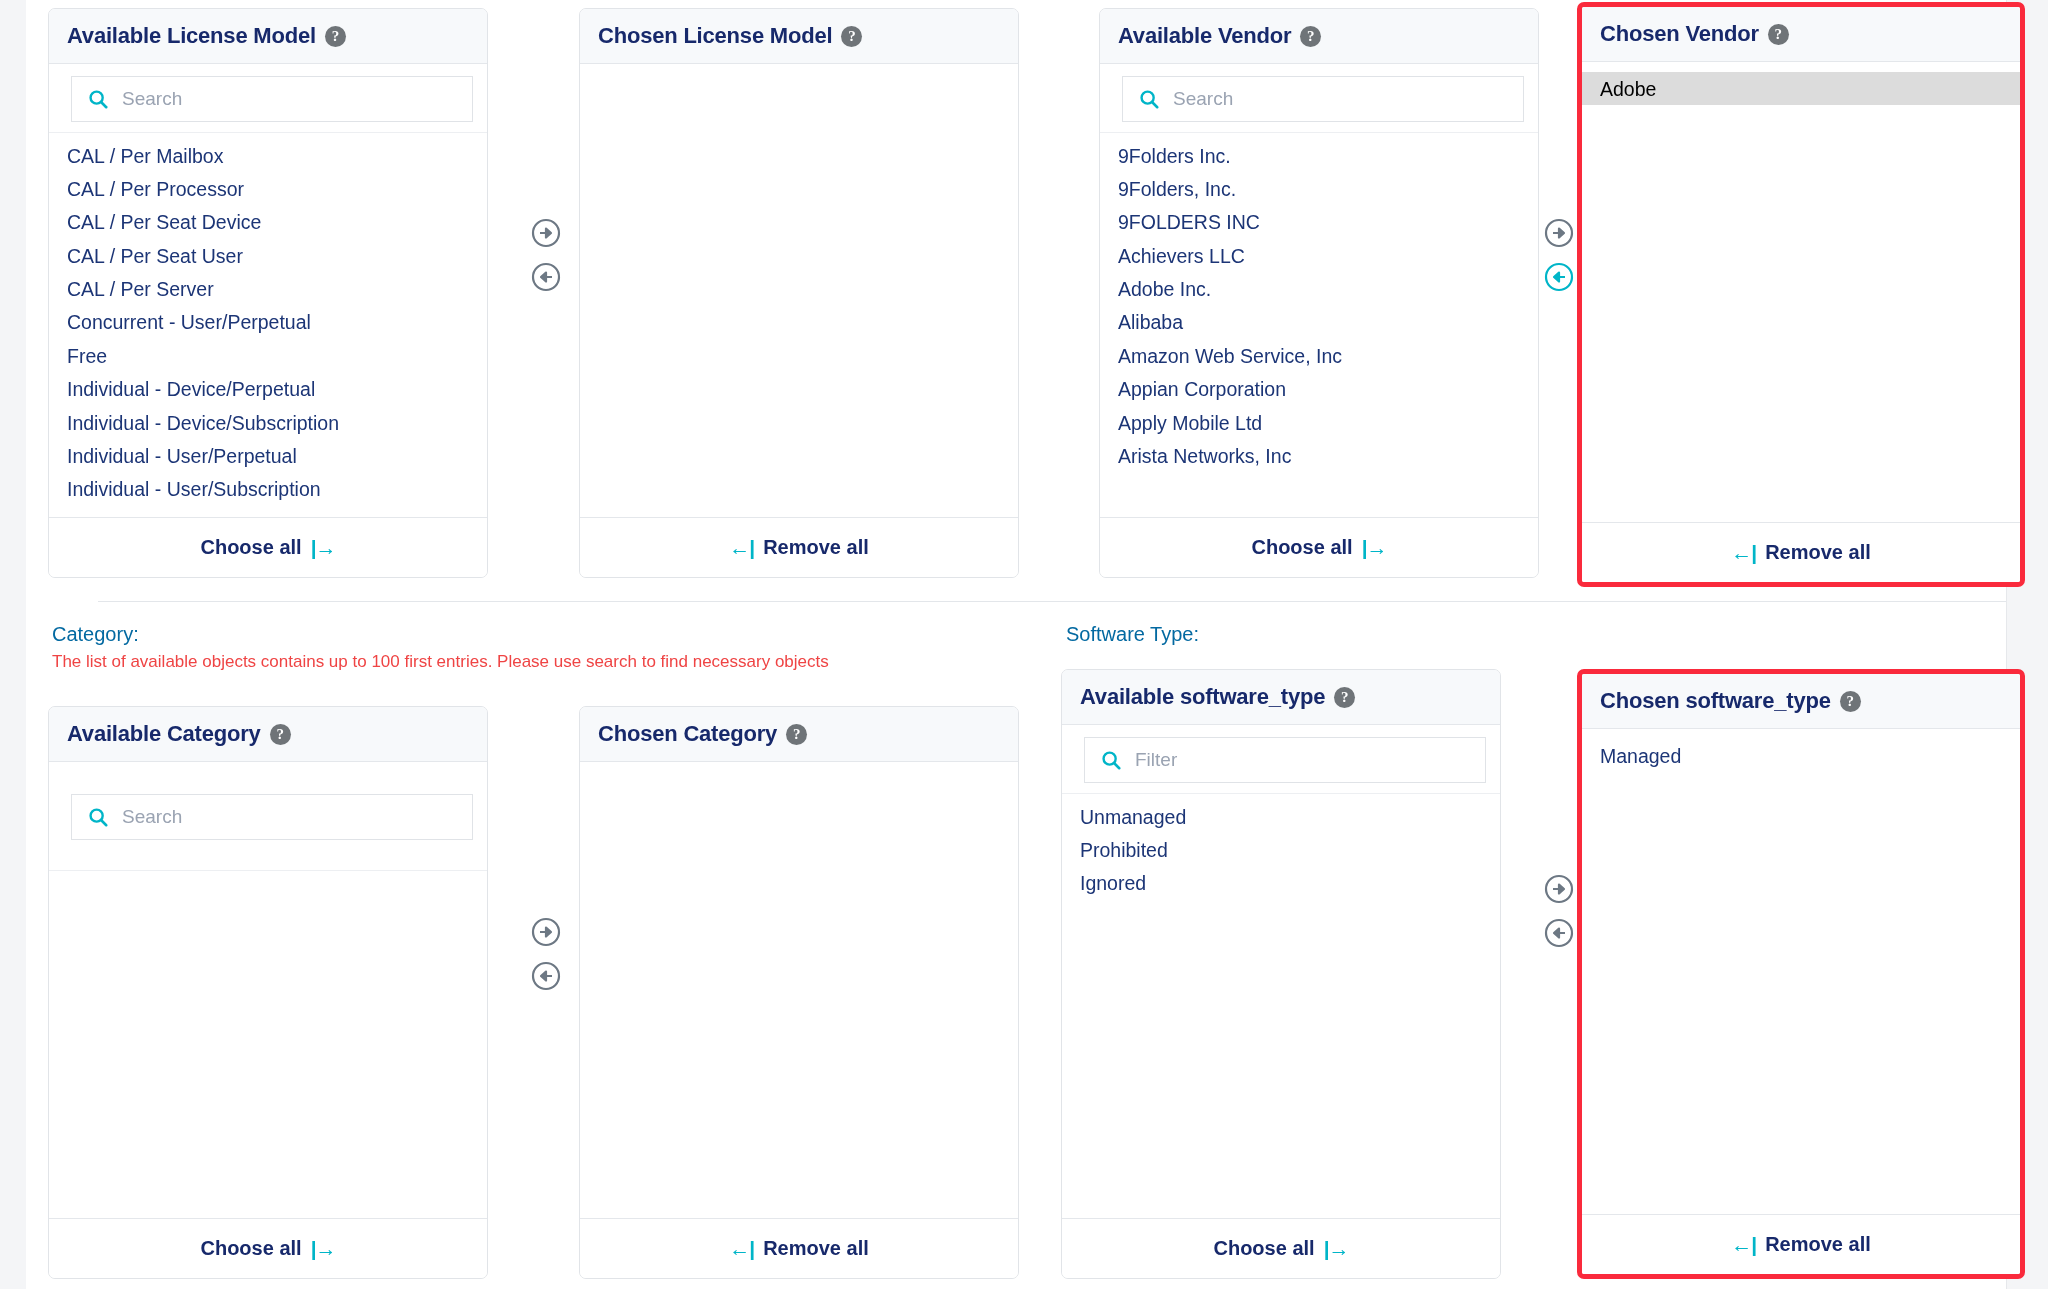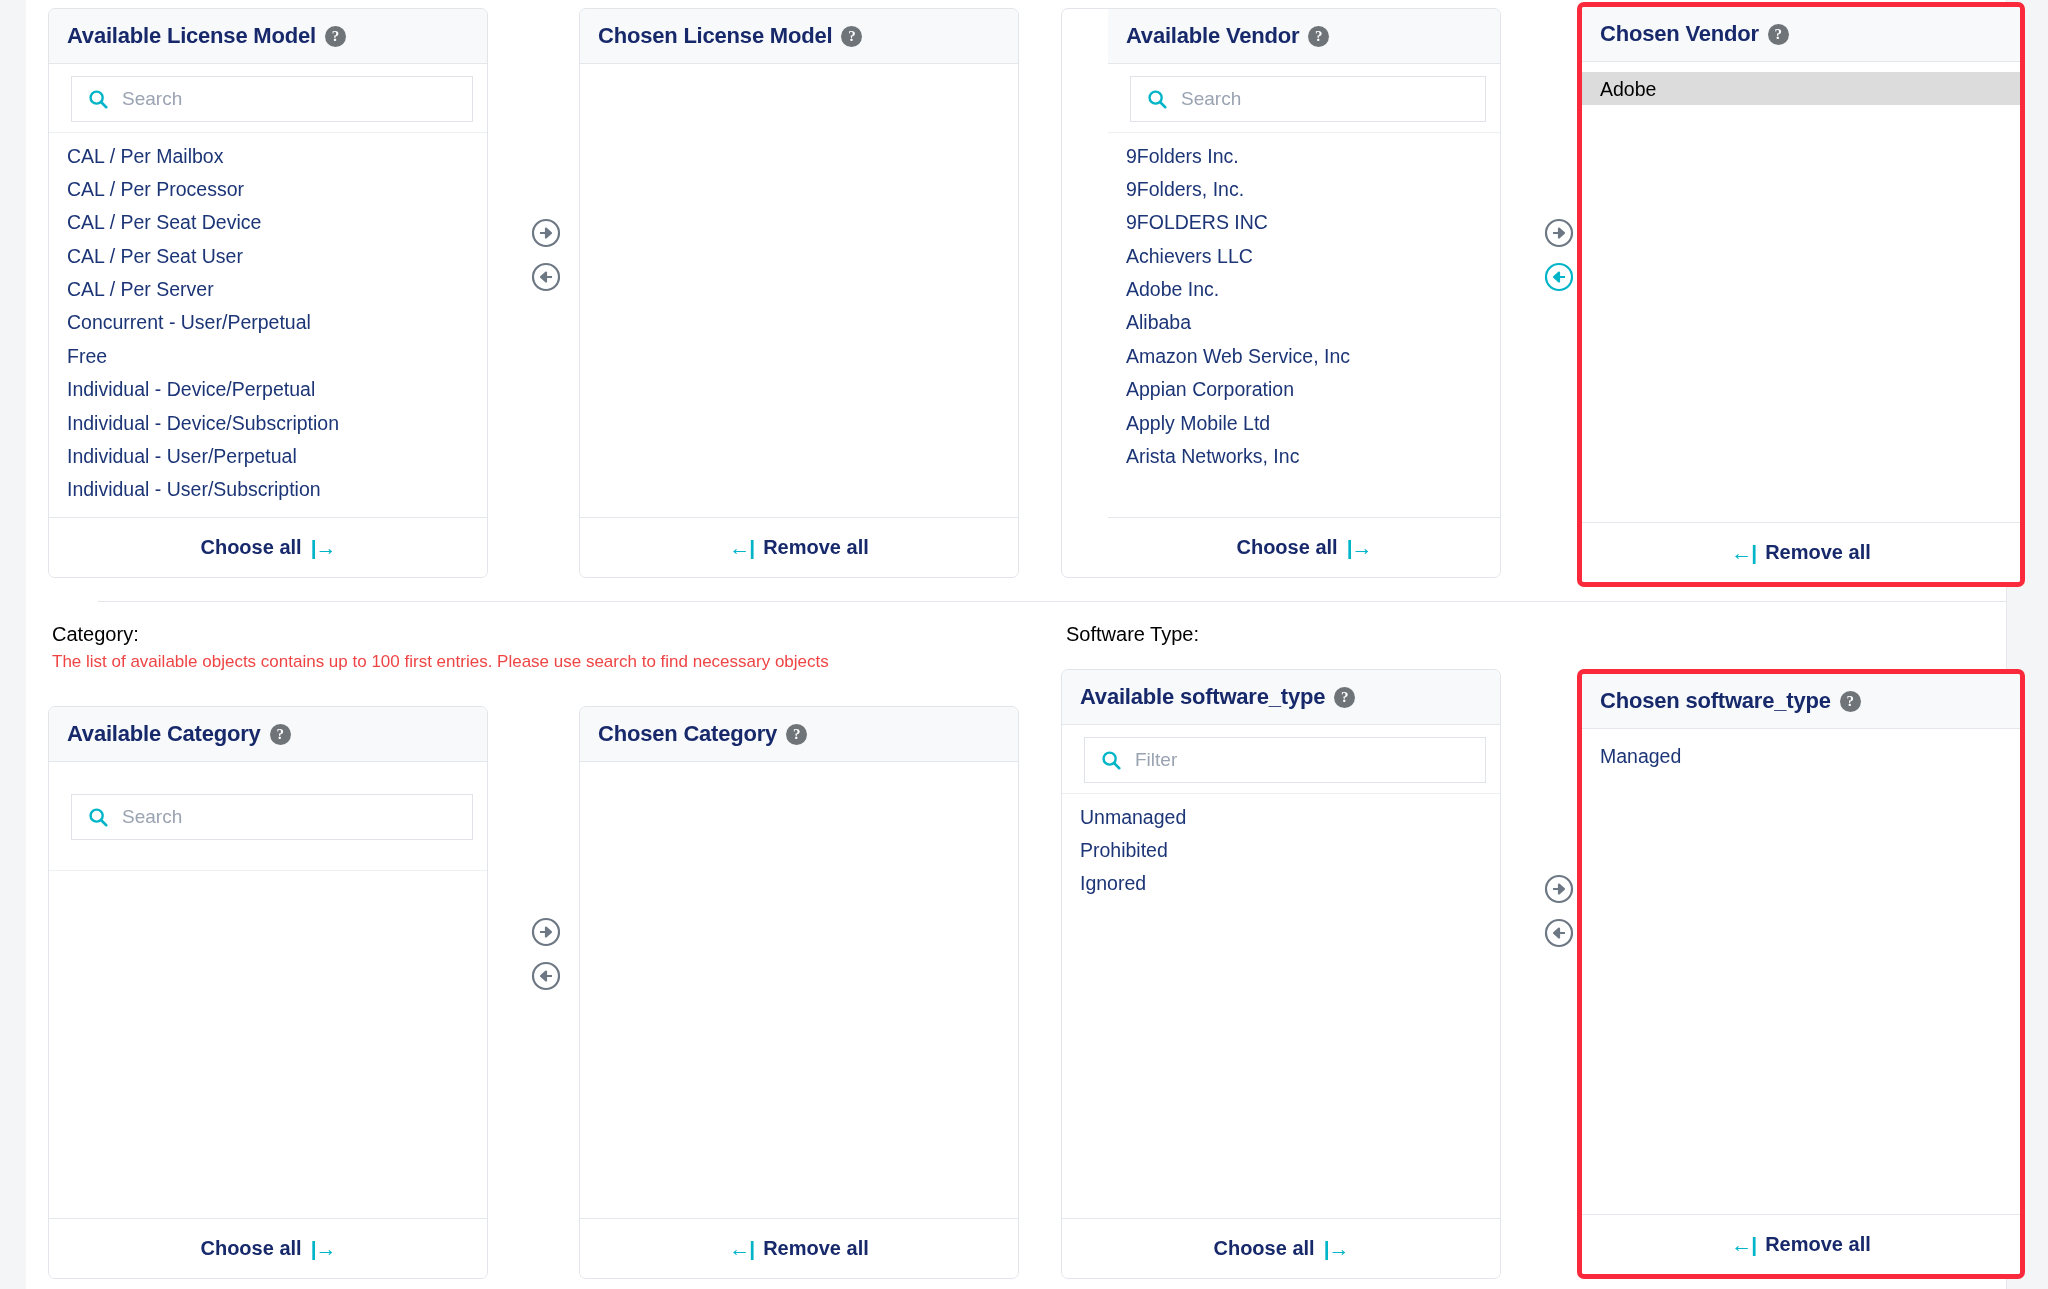--- a/index.html
+++ b/index.html
@@ -176,21 +176,21 @@
     width: 30px; height: 30px;
     border-radius: 50%;
     cursor: pointer;
     display: block;
   }
 
   
   .field-label {
     position: absolute;
     font-size: 20px;
-    color: #000000;
+    color: #0369a1;
   }
   .field-hint {
     position: absolute;
     font-size: 17px;
     color: #ef4444;
     white-space: nowrap;
   }
 </style>
 </head>
 <body>
@@ -257,21 +257,21 @@
       </div>
       <div class="panel-list no-border"></div>
       <div class="panel-foot">
         <span class="foot-label">
           <span class="arrow-glyph">←|</span>
           <span>Remove all</span>
         </span>
       </div>
     </div>
 
-    <div class="panel" style="left:1035px; top:8px; width:440px; height:570px;padding-left:46px;">
+    <div class="panel" style="left:1073px; top:8px; width:440px; height:570px;">
       <div class="panel-head">
         <span class="panel-title">Available Vendor</span>
         <span class="help-icon">?</span>
       </div>
       <div class="panel-search-wrap">
         <div class="search-box">
           <svg class="search-icon" viewBox="0 0 24 24" fill="none">
             <circle cx="10.5" cy="10.5" r="6.6" stroke="#00b5c8" stroke-width="2.6"></circle>
             <line x1="15.3" y1="15.3" x2="21" y2="21" stroke="#00b5c8" stroke-width="2.8" stroke-linecap="round"></line>
           </svg>

